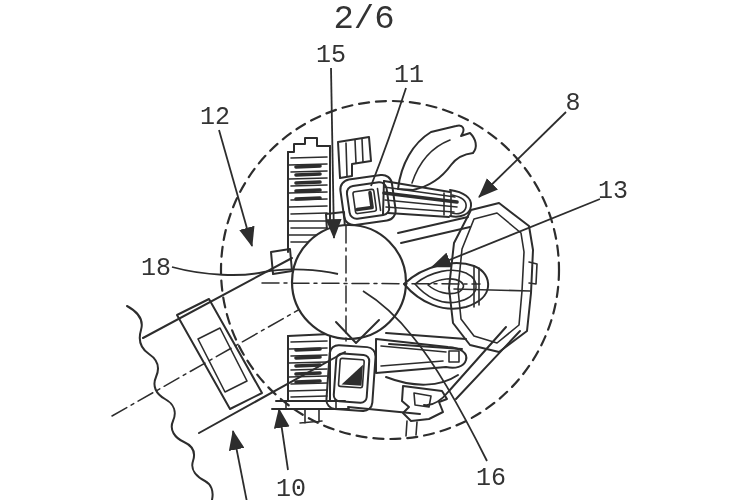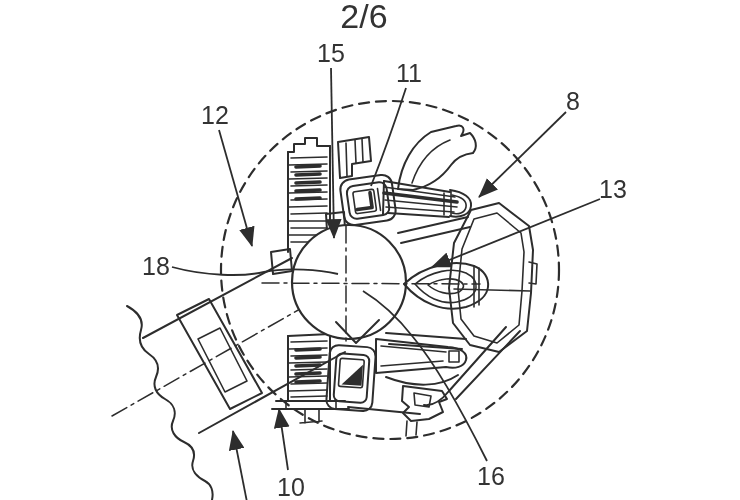--- a/index.html
+++ b/index.html
@@ -1,17 +1,17 @@
 <!DOCTYPE html>
 <html><head>
 <meta charset="utf-8">
 <style>
   html,body{margin:0;padding:0;background:#ffffff;}
   #stage{position:relative;width:740px;height:500px;background:#fff;overflow:hidden;
-         font-family:Liberation Sans, sans-serif;}
+         font-family:Liberation Mono, monospace;}
   svg{position:absolute;left:0;top:0;}
   .ln{stroke:#2d2d2d;stroke-width:2;fill:none;stroke-linecap:round;stroke-linejoin:round;}
   .thin{stroke-width:1.6;}
   .thick{stroke-width:3.6;}
   .dash{stroke-dasharray:10 7;stroke-width:2.2;}
   .cdash{stroke-dasharray:17 5 3 5;stroke-width:1.5;}
   .fillwhite{fill:#ffffff;}
   .filldark{fill:#2d2d2d;stroke:none;}
   .leader{stroke:#2d2d2d;stroke-width:1.8;fill:none;}
   text.ref{font-size:25px;fill:#333333;text-anchor:middle;}

